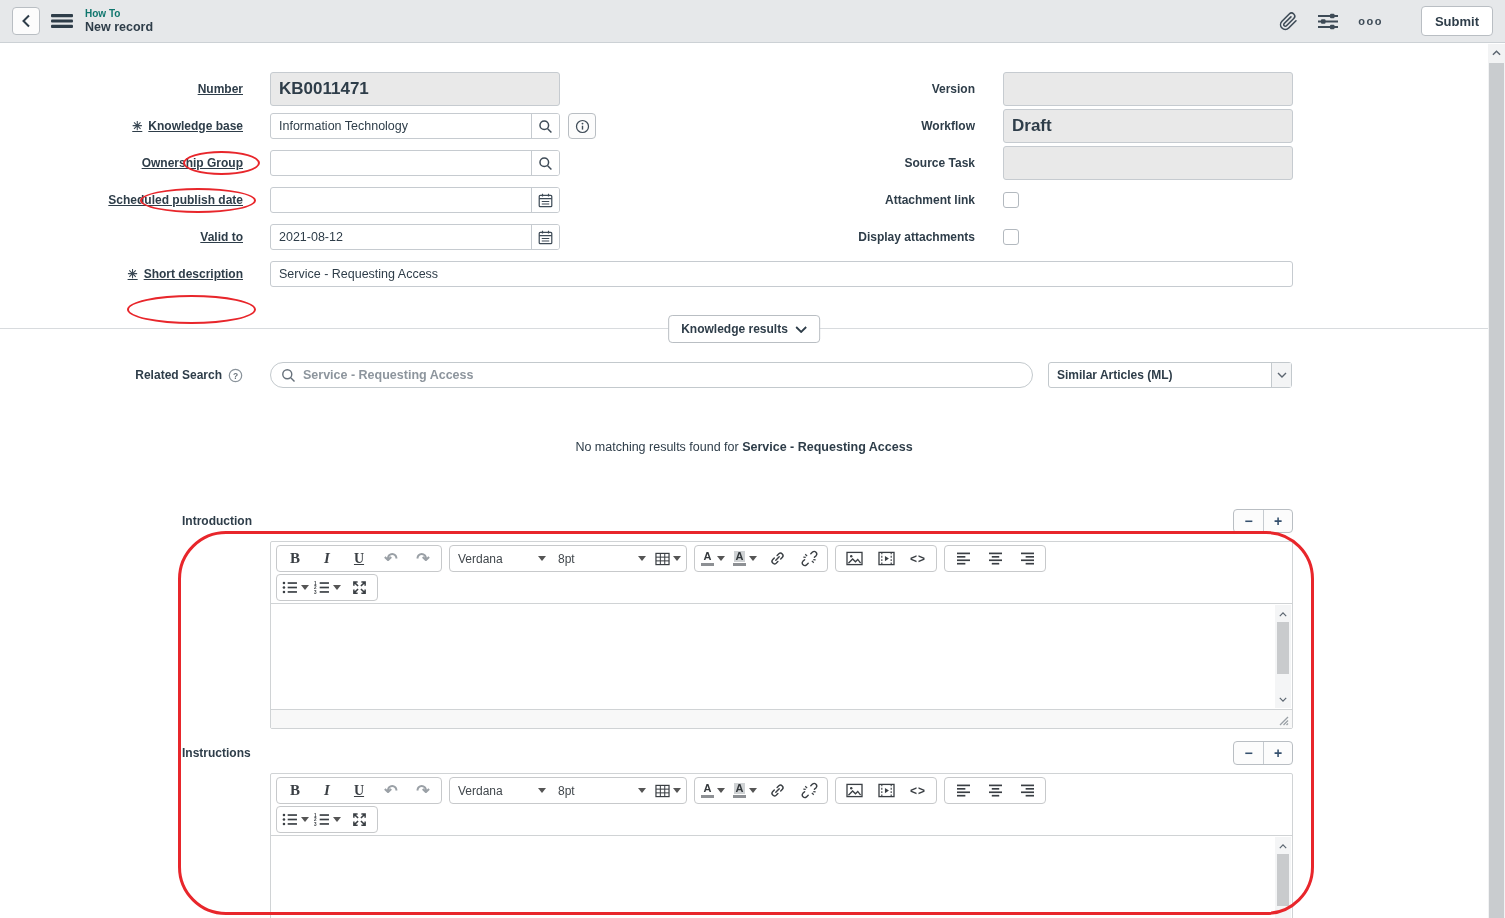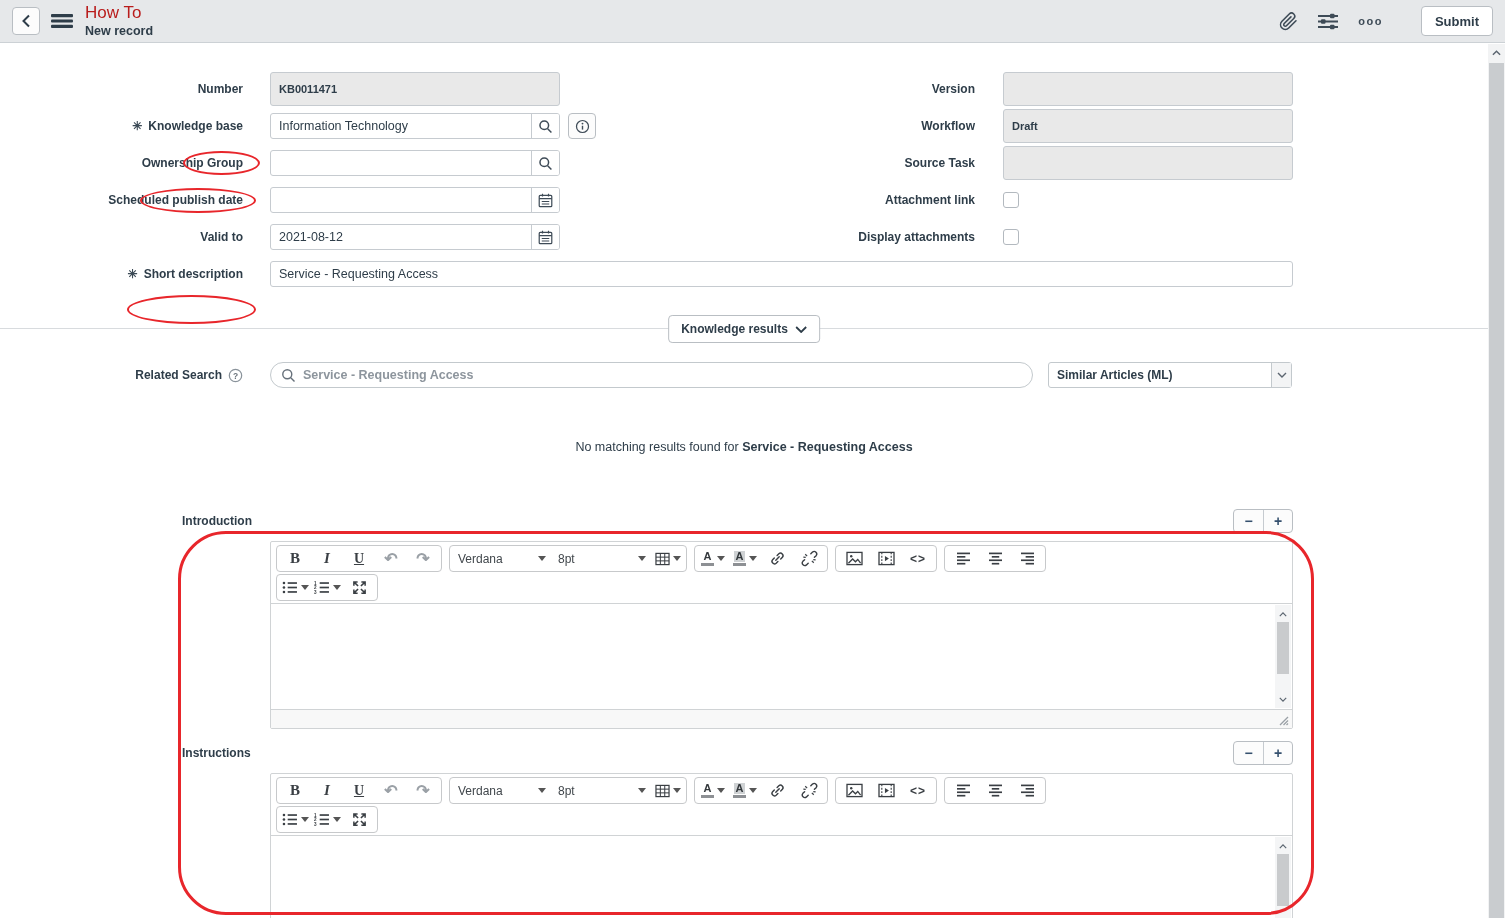--- a/index.html
+++ b/index.html
@@ -7,21 +7,21 @@
   body { font-family: "Liberation Sans", sans-serif; background:#fff; }
   .page { position:relative; width:1505px; height:918px; overflow:hidden; background:#fff; }
 
   
   .app-header { position:absolute; top:0; left:0; right:0; height:43px; background:#e6e8ea;
     border-bottom:1px solid #ccd1d5; display:flex; align-items:center; padding:0 12px; gap:11px; z-index:5; }
   .back-btn { width:28px; height:28px; background:#fcfcfc; border:1px solid #b9bec3; border-radius:4px;
     display:flex; align-items:center; justify-content:center; flex:0 0 auto; }
   .hamburger { display:flex; align-items:center; }
   .title-block { line-height:1.2; margin-left:1px; }
-  .title-block .t1 { font-size:17px; font-weight:400; color:#b91c1c; }
+  .title-block .t1 { font-size:10px; font-weight:700; color:#0f766e; }
   .title-block .t2 { font-size:12.5px; font-weight:700; color:#2e3d49; }
   .hdr-spacer { flex:1; }
   .hdr-icons { display:flex; align-items:center; gap:20px; margin-right:27px; }
   .more-dots { font-size:11px; font-weight:700; letter-spacing:1.5px; color:#3e4b57; }
   .submit-btn { height:30px; padding:0 13px; background:#ffffff; border:1px solid #b9bec3; border-radius:4px;
     font-size:13px; font-weight:700; color:#2e3d49; }
 
   
   .page-scrollbar { position:absolute; top:44px; right:0; bottom:0; width:17px; background:#f2f3f4; z-index:4; }
   .ps-up { height:18px; display:flex; align-items:center; justify-content:center; color:#5b6570; }
@@ -29,33 +29,33 @@
 
   
   .content { position:absolute; top:44px; left:0; width:1488px; bottom:0; background:#fff; }
   .form-area { padding-top:32px; }
   .form-cols { display:flex; }
   .fcol-left { width:752px; }
   .fcol-right { width:736px; }
 
   .frow { display:flex; align-items:center; height:26px; margin-bottom:11px; }
   .flabel { width:243px; margin-right:27px; display:flex; align-items:center; justify-content:flex-end; gap:6px;
-    font-size:12px; font-weight:700; color:#2e3d49; white-space:nowrap; }
+    font-size:12px; font-weight:700; color:#2e3d49; white-space:nowrap;text-decoration:underline; }
   .flabel-r { width:223px; margin-right:28px; display:flex; align-items:center; justify-content:flex-end;
     font-size:12px; font-weight:700; color:#2e3d49; white-space:nowrap; }
   .req { color:#3c4a56; font-size:12px; line-height:1; }
 
   .igroup { display:flex; width:290px; height:26px; border:1px solid #c6cbd0; border-radius:3px; background:#fff; overflow:hidden; }
   .igroup.wide { width:1023px; }
   .igroup input { flex:1; min-width:0; border:none; outline:none; padding:0 8px; background:transparent;
     font-family:"Liberation Sans",sans-serif; font-size:12.5px; font-weight:400; color:#2e3d49; }
   .addon { width:28px; flex:0 0 auto; border-left:1px solid #c6cbd0; background:#fff;
     display:flex; align-items:center; justify-content:center; color:#3e4b57; }
   .ro { width:290px; height:26px; border:1px solid #c6cbd0; border-radius:3px; background:#e9e9e9;
-    display:flex; align-items:center; padding:16px 8px; font-size:11px; font-weight:700; color:#2e3d49; }
+    display:flex; align-items:center; padding:16px 8px; font-size:17px; font-weight:700; color:#2e3d49; }
   .icon-btn { width:28px; height:26px; margin-left:8px; border:1px solid #b9bec3; border-radius:4px; background:#fcfcfc;
     display:flex; align-items:center; justify-content:center; color:#3e4b57; }
   .cb { width:16px; height:16px; border:1px solid #b3b9bf; border-radius:3px; background:#fff; }
 
   
   .kr-divider { position:relative; margin-top:41px; border-top:1px solid #d8dbde; height:0; }
   .kr-btn { position:absolute; left:50%; top:0; transform:translate(-50%,-50%); background:#fff;
     border:1px solid #b9bec3; border-radius:4px; padding:6px 12px; display:flex; align-items:center; gap:7px;
     font-size:12px; font-weight:700; color:#2e3d49; }
 

